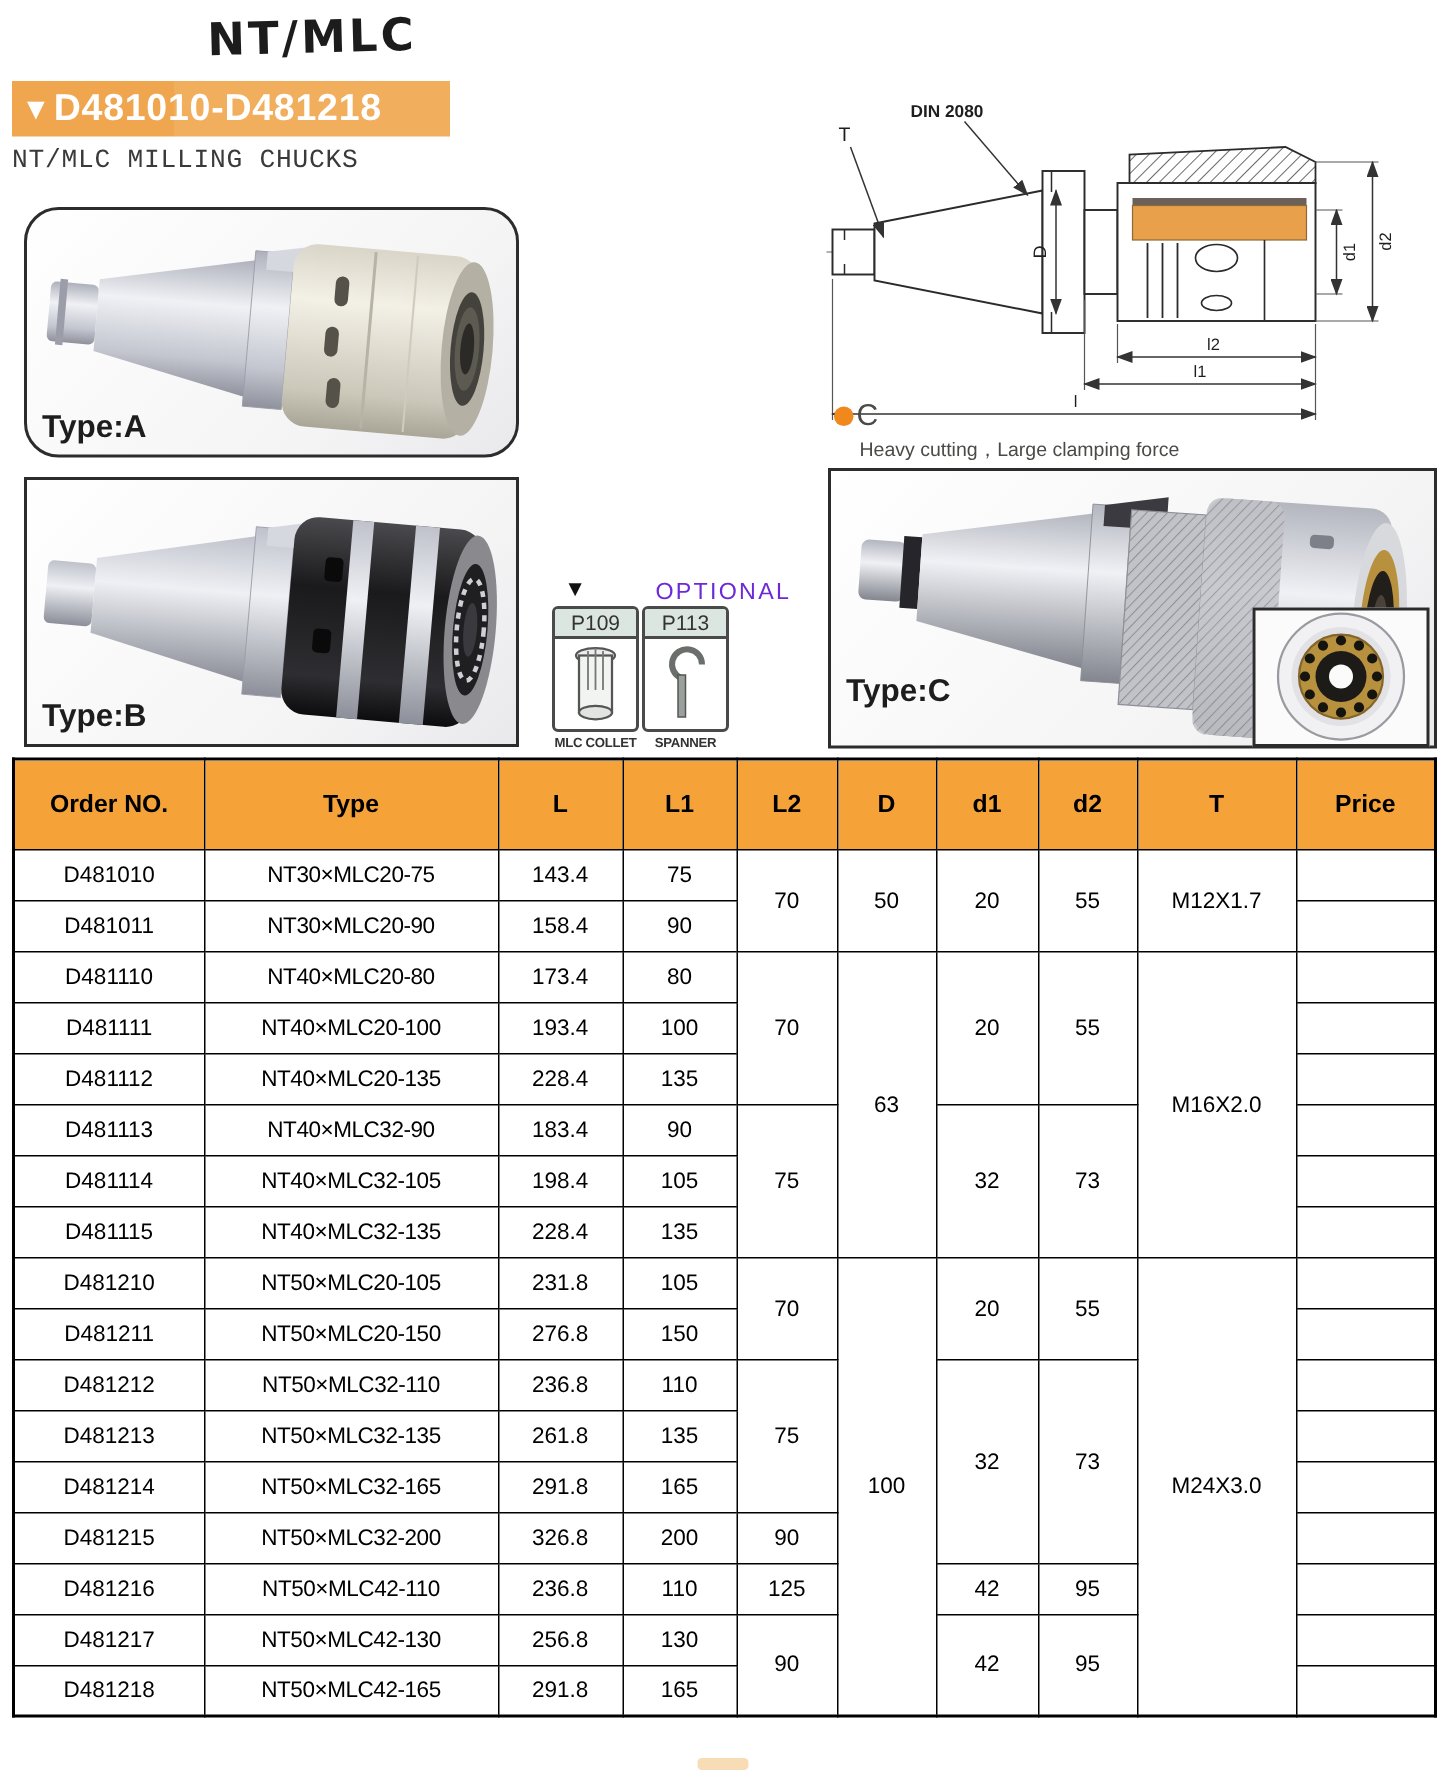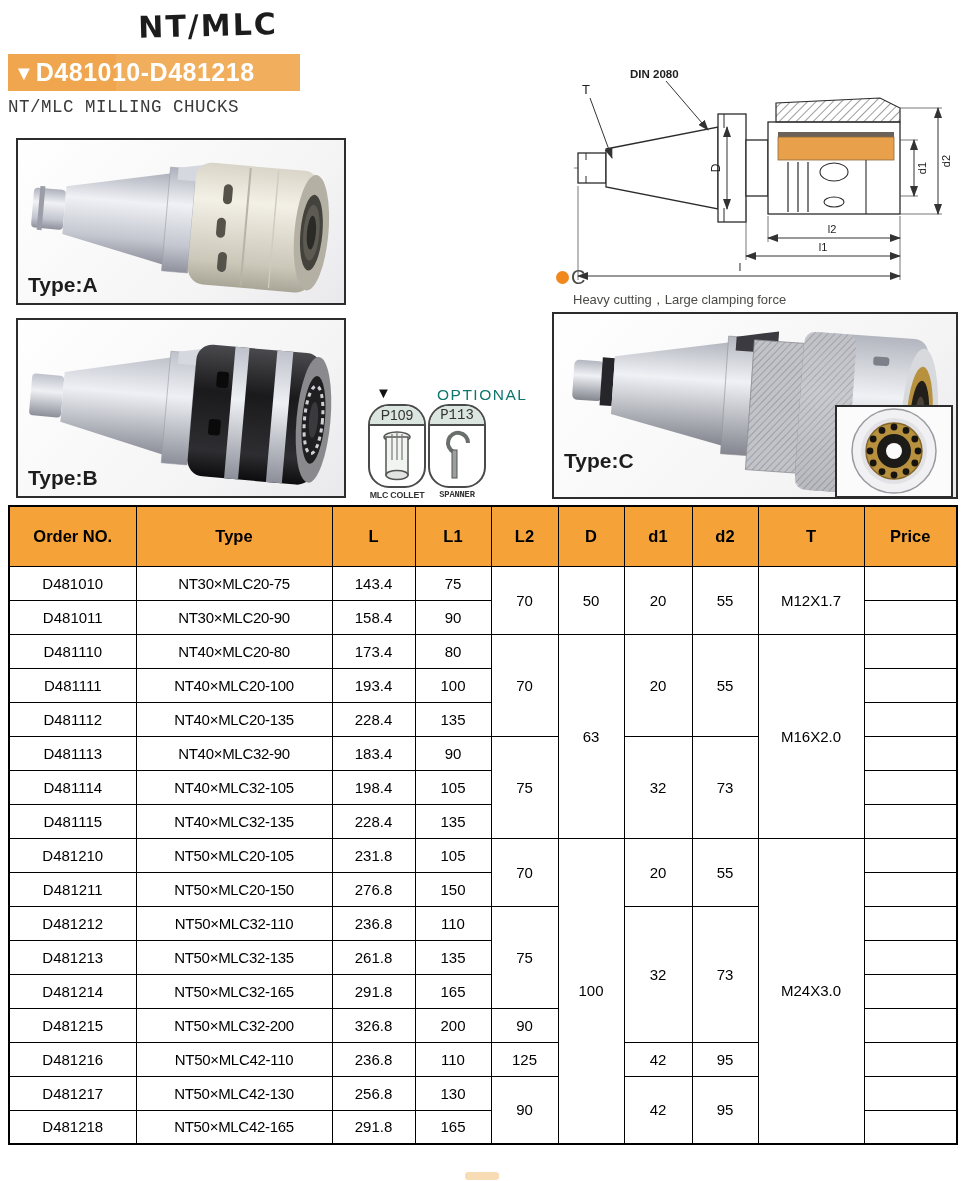--- a/index.html
+++ b/index.html
@@ -13,43 +13,43 @@
     transform:rotate(-1.5deg); letter-spacing:2px; }
   .banner { position:absolute; left:8px; top:54px; width:292px; height:37px;
     background:linear-gradient(90deg,#EFA64E 0 37%,#F1AE5C 37%);
     display:flex; align-items:center; padding-left:6px; }
   .banner .tri { color:#fff; font-size:20px; margin-right:2px; line-height:1; }
   .banner .txt { color:#fff; font-size:25px; font-weight:bold; letter-spacing:0.5px; }
   .subtitle { position:absolute; left:8px; top:97px; font-size:17.5px; color:#3a3a3a; letter-spacing:0.5px;font-family:Liberation Mono, monospace; }
 
   
   .photo-box { position:absolute; border:2px solid #2c2c2c; background:linear-gradient(135deg,#ffffff 0%,#f4f4f5 70%,#e9e9ec 100%); }
-  .pb-a { left:16px; top:138px; width:330px; height:167px; }
+  .pb-a { left:16px; top:138px; width:330px; height:167px;border-radius:23px; }
   .pb-b { left:16px; top:318px; width:330px; height:180px; }
   .pb-c { left:552px; top:312px; width:406px; height:187px; }
   .type-label { position:absolute; left:10px; bottom:6px; font-size:21px; font-weight:bold; color:#1d1d1d; }
   .pb-c .type-label { bottom:24px; }
   .inset { position:absolute; left:281px; top:91px; width:118px; height:93px; border:2px solid #2c2c2c; background:#fbfbfc; }
 
   
-  .drawing { position:absolute; left:570px; top:50px; width:392px; height:245px; }
+  .drawing { position:absolute; left:547px; top:50px; width:392px; height:245px; }
 
   
   .feature { position:absolute; left:556px; top:266px; width:400px; }
   .bullet { display:inline-block; width:13px; height:13px; border-radius:50%; background:#F0881E; vertical-align:middle; }
   .feature .c-label { font-size:20px; color:#4a4a46; margin-left:2px; vertical-align:middle; }
   .feature .c-text { display:block; margin-left:17px; margin-top:2px; font-size:13px; color:#4a4a46; }
 
   
   .optional-marker { position:absolute; left:376px; top:384px; font-size:15px; color:#111; }
-  .optional-label { position:absolute; left:437px; top:386px; font-size:15.5px; color:#0f766e; letter-spacing:1.5px; }
+  .optional-label { position:absolute; left:437px; top:386px; font-size:15.5px; color:#6d28d9; letter-spacing:1.5px; }
   .opt-item { position:absolute; width:58px; }
   .opt-1 { left:368px; top:404px; }
-  .opt-2 { left:428px; top:404px;font-family:Liberation Mono, monospace; }
-  .opt-card { border:2px solid #4a4a4a; border-radius:21px; height:84px; overflow:hidden; background:#fff; }
+  .opt-2 { left:428px; top:404px; }
+  .opt-card { border:2px solid #4a4a4a; border-radius:4px; height:84px; overflow:hidden; background:#fff; }
   .opt-head { background:#dce6e0; border-bottom:2px solid #4a4a4a; text-align:center; font-size:14px; color:#333; padding:1px 0; }
   .opt-icon { height:60px; display:flex; align-items:center; justify-content:center; }
   .opt-caption { text-align:center; font-size:8.8px; font-weight:bold; color:#333; margin-top:2px; letter-spacing:-0.2px; white-space:nowrap; }
 
   
   .spec-table-wrap { position:absolute; left:8px; top:505px; width:948px; }
   table.spec { border-collapse:collapse; table-layout:fixed; width:948px; }
   table.spec th, table.spec td { border:1.6px solid #000; text-align:center; vertical-align:middle;
     font-size:15px; color:#000; overflow:hidden; }
   table.spec { border:2.5px solid #000; }

